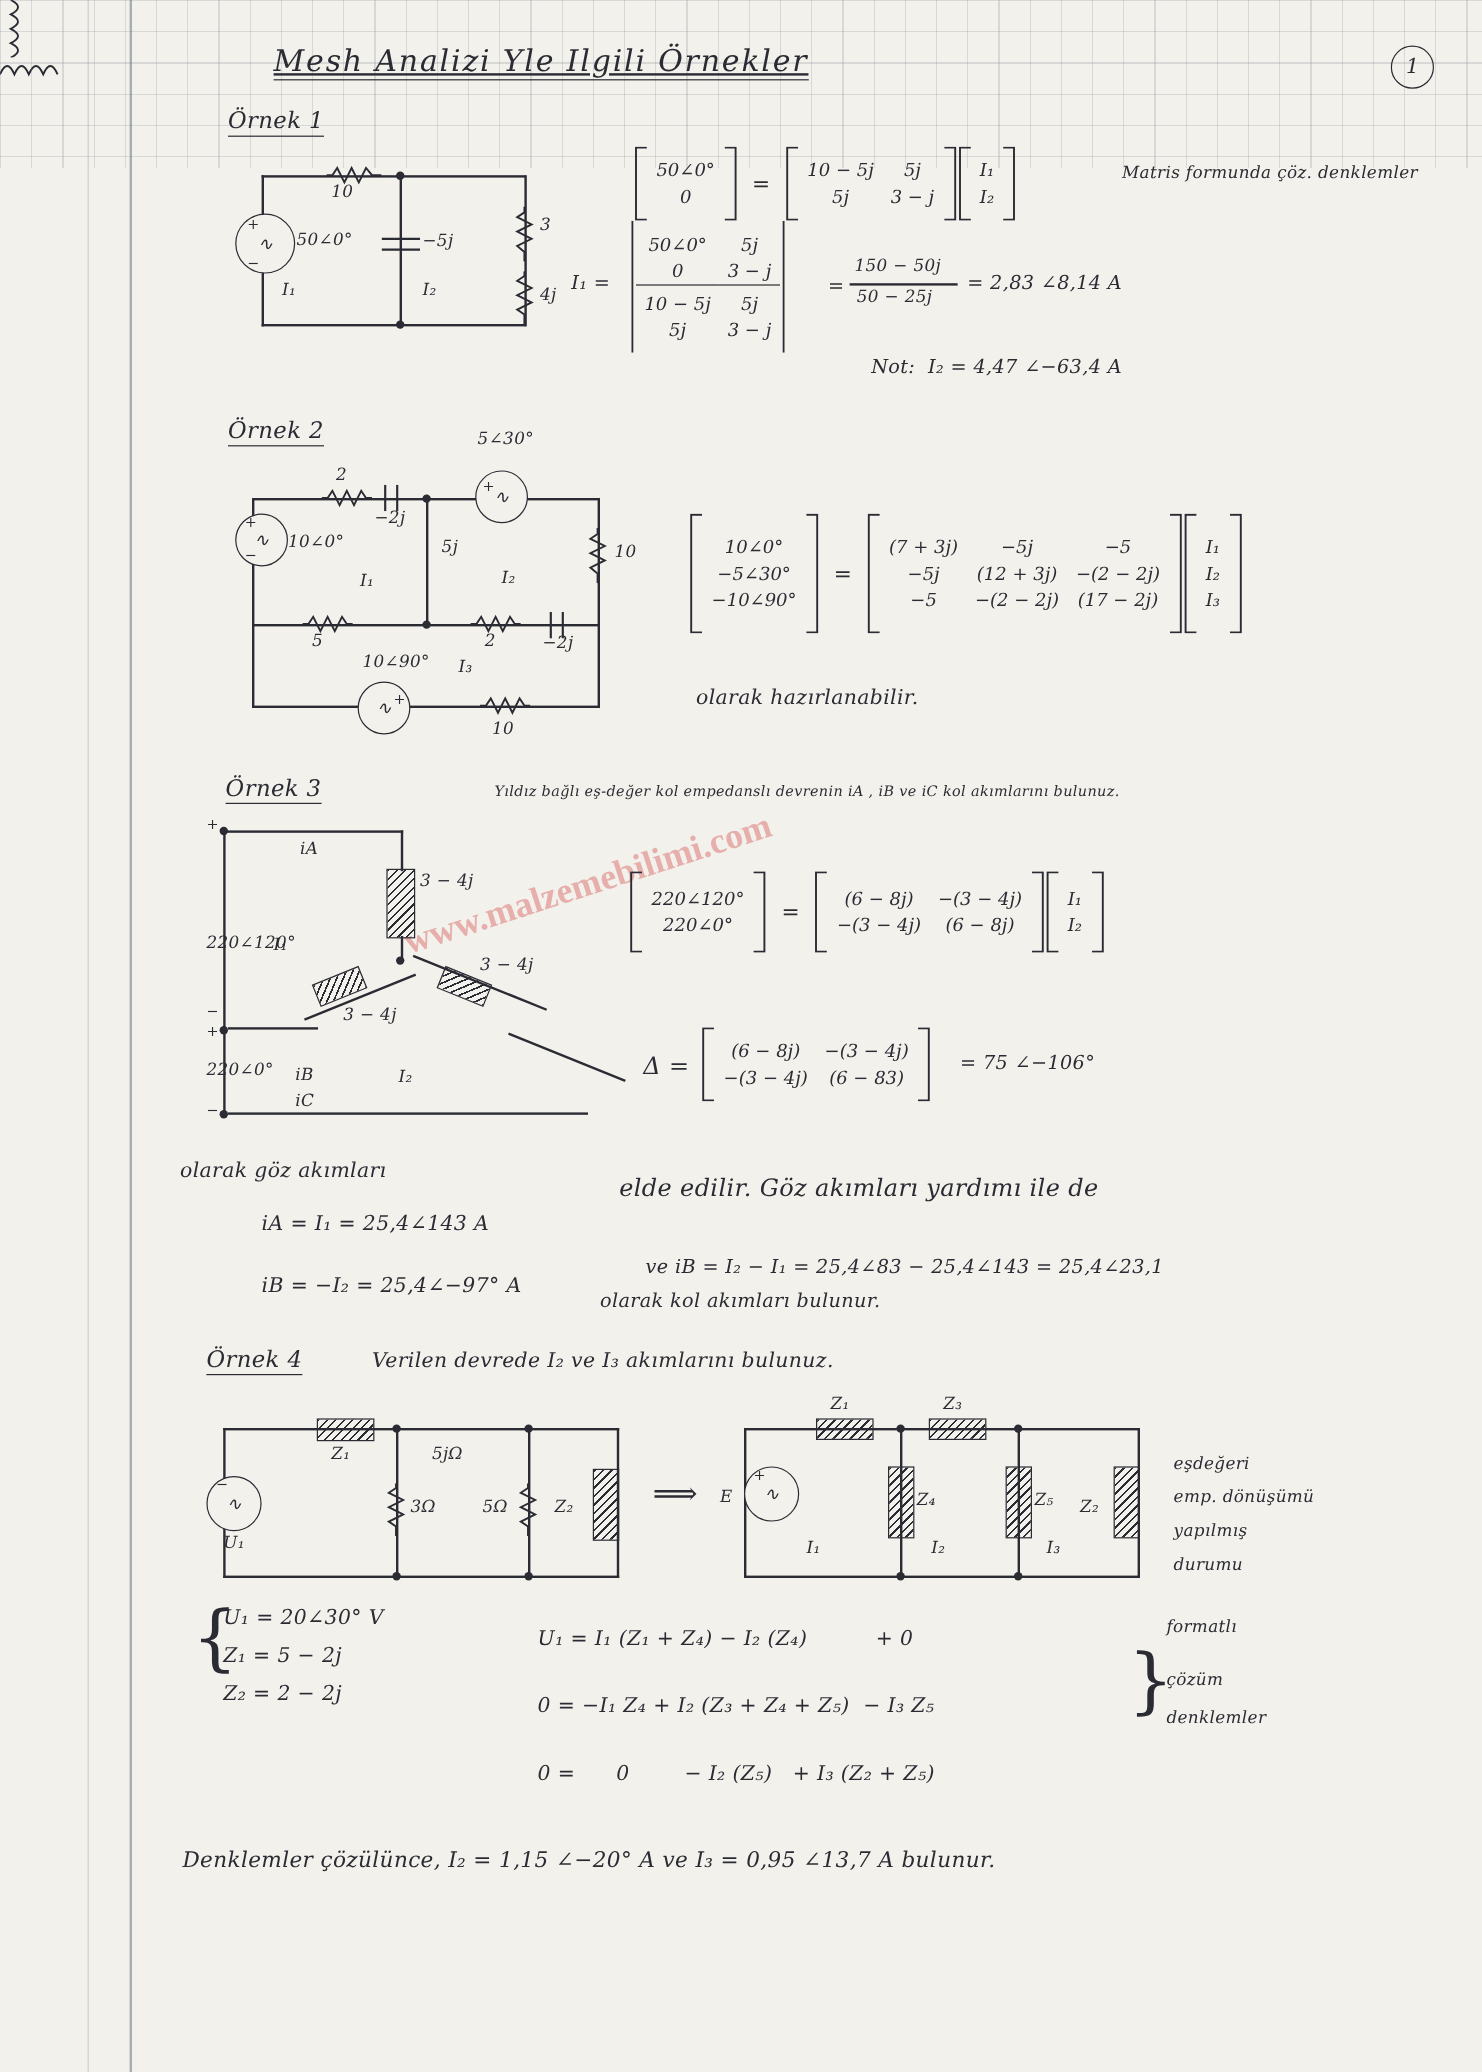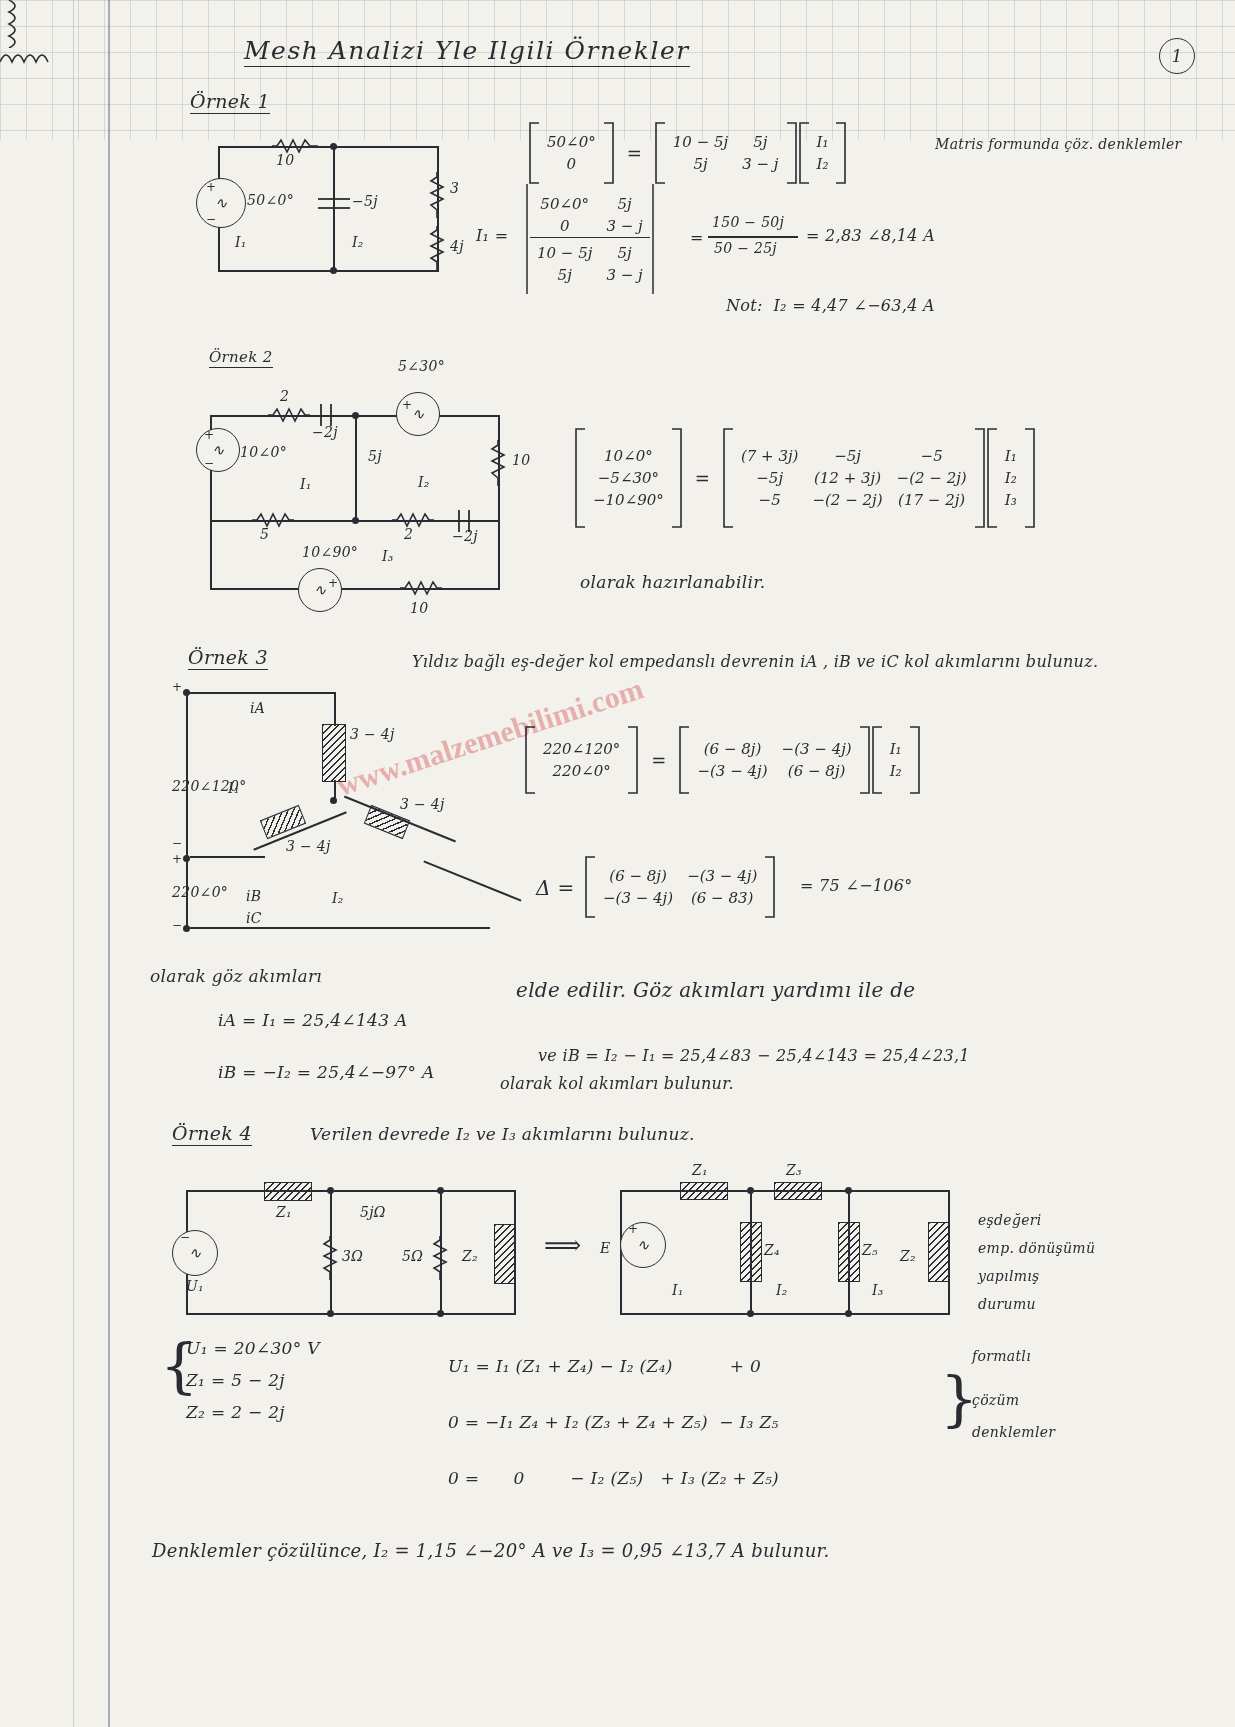--- a/index.html
+++ b/index.html
@@ -77,21 +77,21 @@
   .brace{position:absolute;font-size:60px;font-family:"DejaVu Serif",serif;color:#2b2b33;}
 </style>
 </head>
 <body>
 
 <div id="page">
   <div id="grid"></div>
   <div id="margin-line"></div>
   <div id="margin-line2"></div>
 
-  <div class="hand title u" style="left:244px;top:36px;">Mesh Analizi Yle Ilgili Örnekler</div>
+  <div class="hand title u" style="left:228px;top:36px;text-decoration:underline;">Mesh Analizi Yle Ilgili Örnekler</div>
   <div class="pageno">1</div>
 
   <div class="watermark">www.malzemebilimi.com</div>
 
   <div class="hand lbl u" style="left:190px;top:90px;font-size:19px;">Örnek 1</div>
 
   <div class="wire hw" style="left:218px;top:146px;width:220px;"></div>
   <div class="wire vw" style="left:218px;top:146px;height:126px;"></div>
   <div class="wire hw" style="left:218px;top:270px;width:220px;"></div>
   <div class="wire vw" style="left:437px;top:146px;height:126px;"></div>
@@ -237,21 +237,21 @@
         </svg>
       </span>
   </div>
   <div class="hand eq" style="left:690px;top:228px;">=</div>
   <div class="hand sm" style="left:712px;top:214px;">150 − 50j</div>
   <div class="wire hw" style="left:708px;top:236px;width:90px;"></div>
   <div class="hand sm" style="left:714px;top:240px;">50 − 25j</div>
   <div class="hand eq" style="left:806px;top:226px;">= 2,83 ∠8,14 A</div>
   <div class="hand eq" style="left:726px;top:296px;">Not:  I₂ = 4,47 ∠−63,4 A</div>
 
-  <div class="hand lbl u" style="left:190px;top:348px;font-size:15px;margin-left:19px;">Örnek 2</div>
+  <div class="hand lbl u" style="left:190px;top:348px;font-size:19px;">Örnek 2</div>
 
   <div class="wire hw" style="left:210px;top:415px;width:290px;"></div>
   <div class="wire vw" style="left:210px;top:415px;height:175px;"></div>
   <div class="wire hw" style="left:210px;top:588px;width:290px;"></div>
   <div class="wire vw" style="left:498px;top:415px;height:175px;"></div>
   <div class="wire vw" style="left:355px;top:415px;height:105px;"></div>
   <div class="wire hw" style="left:210px;top:520px;width:290px;"></div>
   <div class="node" style="left:352px;top:412px;"></div>
   <div class="node" style="left:352px;top:517px;"></div>
   <div class="src" style="left:196px;top:428px;width:42px;height:42px;">∿</div>
@@ -394,21 +394,21 @@
       </table>
     <span class="brk">
         <svg width="12" height="100">
           <polyline points="1,1 10,1 10,99 1,99" fill="none" stroke="#2b2b33" stroke-width="1.6"></polyline>
         </svg>
       </span>
   </div>
   <div class="hand txt" style="left:580px;top:572px;">olarak hazırlanabilir.</div>
 
   <div class="hand lbl u" style="left:188px;top:646px;font-size:19px;">Örnek 3</div>
-  <div class="hand txt" style="left:412px;top:652px;font-size:16px;">Yıldız bağlı eş-değer kol empedanslı devrenin iA , iB ve iC kol akımlarını bulunuz.</div>
+  <div class="hand txt" style="left:412px;top:652px;font-size:12px;">Yıldız bağlı eş-değer kol empedanslı devrenin iA , iB ve iC kol akımlarını bulunuz.</div>
 
   <div class="wire vw" style="left:186px;top:690px;height:240px;"></div>
   <div class="wire hw" style="left:186px;top:692px;width:150px;"></div>
   <div class="wire vw" style="left:334px;top:692px;height:34px;"></div>
   <div class="wire vw" style="left:334px;top:780px;height:20px;"></div>
   <div class="node" style="left:183px;top:689px;"></div>
   <div class="node" style="left:183px;top:855px;"></div>
   <div class="node" style="left:183px;top:925px;"></div>
   <div class="node" style="left:330px;top:797px;"></div>
   <div class="box" style="left:322px;top:724px;width:22px;height:56px;transform:rotate(0deg);"></div>

